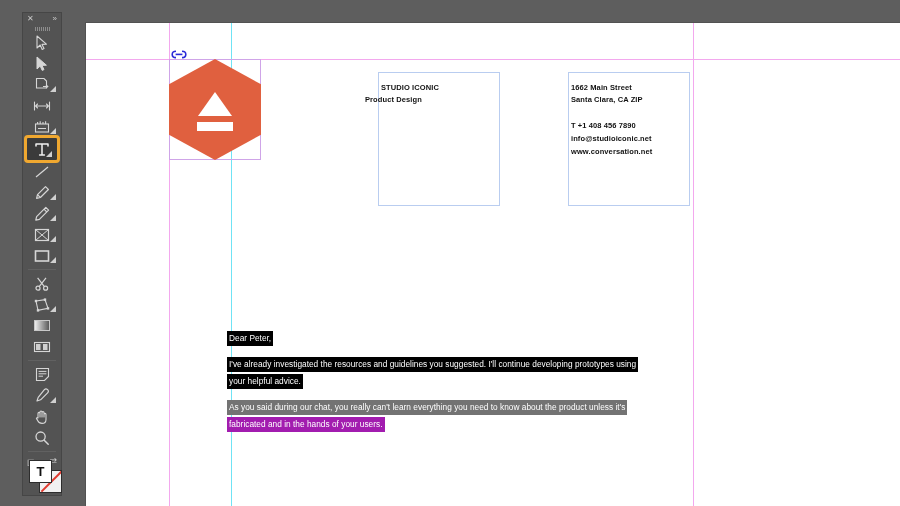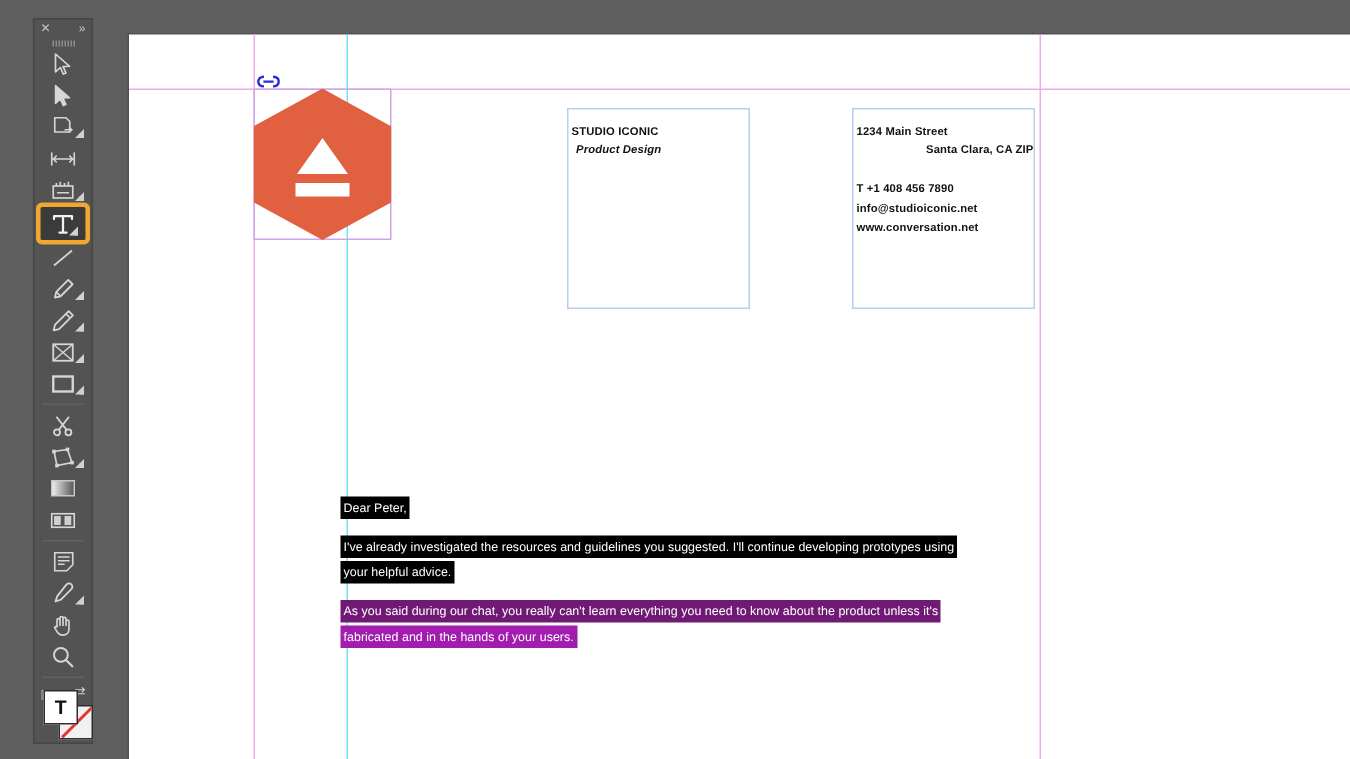--- a/index.html
+++ b/index.html
@@ -134,39 +134,39 @@
           <svg width="16" height="11" viewBox="0 0 16 11" aria-hidden="true">
             <path d="M5 2.2 C2.4 2.2 1.2 3.6 1.2 5.4 C1.2 7.2 2.4 8.6 5 8.6" fill="none" stroke="#2a2ad8" stroke-width="1.6"></path>
             <path d="M11 2.2 C13.6 2.2 14.8 3.6 14.8 5.4 C14.8 7.2 13.6 8.6 11 8.6" fill="none" stroke="#2a2ad8" stroke-width="1.6"></path>
             <path d="M4.6 5.4 L11.4 5.4" stroke="#2a2ad8" stroke-width="1.6"></path>
           </svg>
         </div>
       </div>
 
       <div class="frame" style="left:292px;top:49px;width:122px;height:134px;"></div>
       <div class="lh-text" style="left:295px;top:59px;width:116px;">STUDIO ICONIC</div>
-      <div class="lh-text" style="left:298px;top:71px;width:116px;font-style:italic;">Product Design</div>
+      <div class="lh-text" style="left:279px;top:71px;width:116px;">Product Design</div>
 
       <div class="frame" style="left:482px;top:49px;width:122px;height:134px;"></div>
-      <div class="lh-text" style="left:485px;top:59px;width:118px;">1234 Main Street</div>
-      <div class="lh-text" style="left:485px;top:71px;width:118px;text-align:right;">Santa Clara, CA ZIP</div>
+      <div class="lh-text" style="left:485px;top:59px;width:118px;">1662 Main Street</div>
+      <div class="lh-text" style="left:485px;top:71px;width:118px;">Santa Clara, CA ZIP</div>
       <div class="lh-text" style="left:485px;top:97px;width:118px;">T +1 408 456 7890</div>
       <div class="lh-text" style="left:485px;top:110px;width:118px;">info@studioiconic.net</div>
       <div class="lh-text" style="left:485px;top:123px;width:118px;">www.conversation.net</div>
 
       <div class="body-block" style="left:141px;top:308px;" id="letter-body">
           <div class="para">
             <div class="ln" style="background: rgb(0, 0, 0); color: rgb(255, 255, 255);">Dear Peter,</div>
           </div>
           <div class="para">
             <div class="ln" style="background: rgb(0, 0, 0); color: rgb(255, 255, 255);">I've already investigated the resources and guidelines you suggested. I'll continue developing prototypes using</div>
             <div class="ln" style="background: rgb(0, 0, 0); color: rgb(255, 255, 255); text-align: center;">your helpful advice.</div>
           </div>
           <div class="para">
-            <div class="ln" style="background: #701a75; color: rgb(255, 255, 255);">As you said during our chat, you really can't learn everything you need to know about the product unless it's</div>
+            <div class="ln" style="background: #737373; color: rgb(255, 255, 255);">As you said during our chat, you really can't learn everything you need to know about the product unless it's</div>
             <div class="ln" style="background: #a21caf; color: rgb(255, 255, 255);">fabricated and in the hands of your users.</div>
           </div>
         </div>
 
     </div>
   </div>
 
   <div class="toolbar">
 
     <div class="tb-head">

